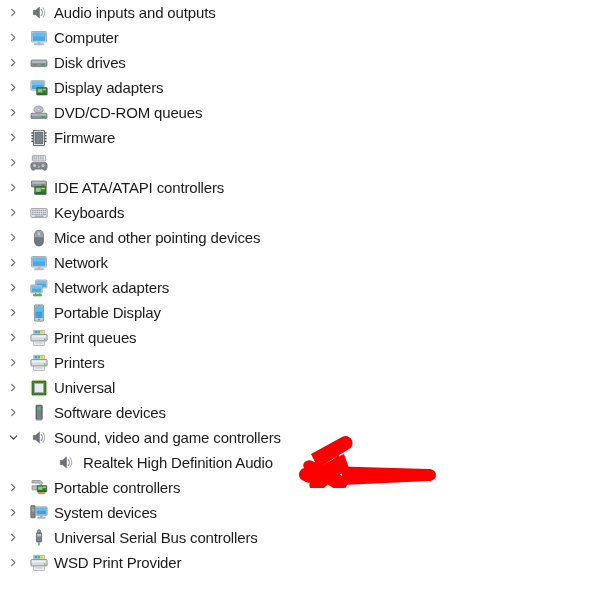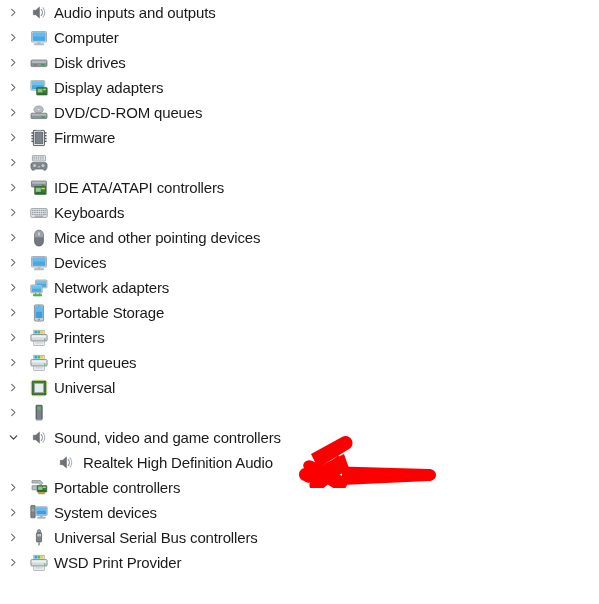--- a/index.html
+++ b/index.html
@@ -332,21 +332,21 @@
         </span>
         <span class="row-icon">
           <svg width="18" height="18" viewBox="0 0 18 18">
       <rect x="1.5" y="2.5" width="15" height="10.5" rx="0.8" fill="#d9dde1" stroke="#9aa1a8" stroke-width="0.8"></rect>
       <rect x="2.6" y="3.6" width="12.8" height="8.3" fill="#4aa7e0"></rect>
       <rect x="2.6" y="3.6" width="12.8" height="4" fill="#63bbee"></rect>
       <rect x="7.7" y="13" width="2.6" height="1.7" fill="#b5bbc2"></rect>
       <rect x="4.2" y="14.6" width="9.6" height="1.3" rx="0.5" fill="#c6ccd2" stroke="#9aa1a8" stroke-width="0.5"></rect>
     </svg>
         </span>
-        <span class="row-label">Devices</span>
+        <span class="row-label">Network</span>
       </div>
       <div class="tree-row">
         <span class="expander">
           <span class="chev">
             <svg viewBox="0 0 10 10" width="9" height="9">
               <path d="M3 1.4L6.6 5 3 8.6" fill="none" stroke="#5a5f64" stroke-width="1.15" stroke-linecap="round" stroke-linejoin="round"></path>
             </svg>
           </span>
         </span>
         <span class="row-icon">
@@ -373,21 +373,21 @@
         </span>
         <span class="row-icon">
           <svg width="18" height="18" viewBox="0 0 18 18">
       <rect x="4.4" y="0.9" width="9.2" height="16.2" rx="1.1" fill="#c9ced4" stroke="#7b8188" stroke-width="0.8"></rect>
       <rect x="5.4" y="2.6" width="7.2" height="11.4" fill="#3c9fe0"></rect>
       <rect x="5.4" y="2.6" width="7.2" height="5.2" fill="#61bcf1"></rect>
       <rect x="7.4" y="1.5" width="3.2" height="0.7" rx="0.35" fill="#8d939a"></rect>
       <circle cx="9" cy="15.4" r="1" fill="#8d939a"></circle>
     </svg>
         </span>
-        <span class="row-label">Portable Storage</span>
+        <span class="row-label">Portable Display</span>
       </div>
       <div class="tree-row">
         <span class="expander">
           <span class="chev">
             <svg viewBox="0 0 10 10" width="9" height="9">
               <path d="M3 1.4L6.6 5 3 8.6" fill="none" stroke="#5a5f64" stroke-width="1.15" stroke-linecap="round" stroke-linejoin="round"></path>
             </svg>
           </span>
         </span>
         <span class="row-icon">
@@ -398,21 +398,21 @@
       <rect x="10.4" y="1.8" width="2.8" height="2.8" fill="#e6d13c"></rect>
       <rect x="0.9" y="5.6" width="16.2" height="6.4" rx="1" fill="#d5dade" stroke="#7b8188" stroke-width="0.8"></rect>
       <rect x="1.8" y="6.4" width="14.4" height="2" fill="#eef1f3"></rect>
       <circle cx="14.8" cy="10.4" r="0.8" fill="#4ec24e"></circle>
       <rect x="3.8" y="12.1" width="10.4" height="4.4" fill="#f3f5f7" stroke="#8c9298" stroke-width="0.6"></rect>
       <g stroke="#b9bfc5" stroke-width="0.6">
         <path d="M5.2 13.4h7.6M5.2 14.8h7.6"></path>
       </g>
     </svg>
         </span>
-        <span class="row-label">Printers</span>
+        <span class="row-label">Print queues</span>
       </div>
       <div class="tree-row">
         <span class="expander">
           <span class="chev">
             <svg viewBox="0 0 10 10" width="9" height="9">
               <path d="M3 1.4L6.6 5 3 8.6" fill="none" stroke="#5a5f64" stroke-width="1.15" stroke-linecap="round" stroke-linejoin="round"></path>
             </svg>
           </span>
         </span>
         <span class="row-icon">
@@ -423,21 +423,21 @@
       <rect x="10.4" y="1.8" width="2.8" height="2.8" fill="#e6d13c"></rect>
       <rect x="0.9" y="5.6" width="16.2" height="6.4" rx="1" fill="#d5dade" stroke="#7b8188" stroke-width="0.8"></rect>
       <rect x="1.8" y="6.4" width="14.4" height="2" fill="#eef1f3"></rect>
       <circle cx="14.8" cy="10.4" r="0.8" fill="#4ec24e"></circle>
       <rect x="3.8" y="12.1" width="10.4" height="4.4" fill="#f3f5f7" stroke="#8c9298" stroke-width="0.6"></rect>
       <g stroke="#b9bfc5" stroke-width="0.6">
         <path d="M5.2 13.4h7.6M5.2 14.8h7.6"></path>
       </g>
     </svg>
         </span>
-        <span class="row-label">Print queues</span>
+        <span class="row-label">Printers</span>
       </div>
       <div class="tree-row">
         <span class="expander">
           <span class="chev">
             <svg viewBox="0 0 10 10" width="9" height="9">
               <path d="M3 1.4L6.6 5 3 8.6" fill="none" stroke="#5a5f64" stroke-width="1.15" stroke-linecap="round" stroke-linejoin="round"></path>
             </svg>
           </span>
         </span>
         <span class="row-icon">
@@ -479,20 +479,21 @@
           </span>
         </span>
         <span class="row-icon">
           <svg width="18" height="18" viewBox="0 0 18 18">
       <rect x="6" y="1.2" width="6.2" height="14.4" rx="0.6" fill="#5f656b" stroke="#42474c" stroke-width="0.7"></rect>
       <rect x="6.8" y="2" width="4.6" height="12.8" fill="#7d838a"></rect>
       <rect x="7.6" y="3" width="3" height="3" fill="#4ec24e"></rect>
       <rect x="6" y="15.6" width="6.2" height="1.2" rx="0.3" fill="#babfc5"></rect>
     </svg>
         </span>
+        <span class="row-label">Software devices</span>
       </div>
       <div class="tree-row">
         <span class="expander">
           <span class="chev">
             <svg viewBox="0 0 10 10" width="9" height="9">
               <path d="M1.4 3.2L5 6.8 8.6 3.2" fill="none" stroke="#3a3f44" stroke-width="1.3" stroke-linecap="round" stroke-linejoin="round"></path>
             </svg>
           </span>
         </span>
         <span class="row-icon">

